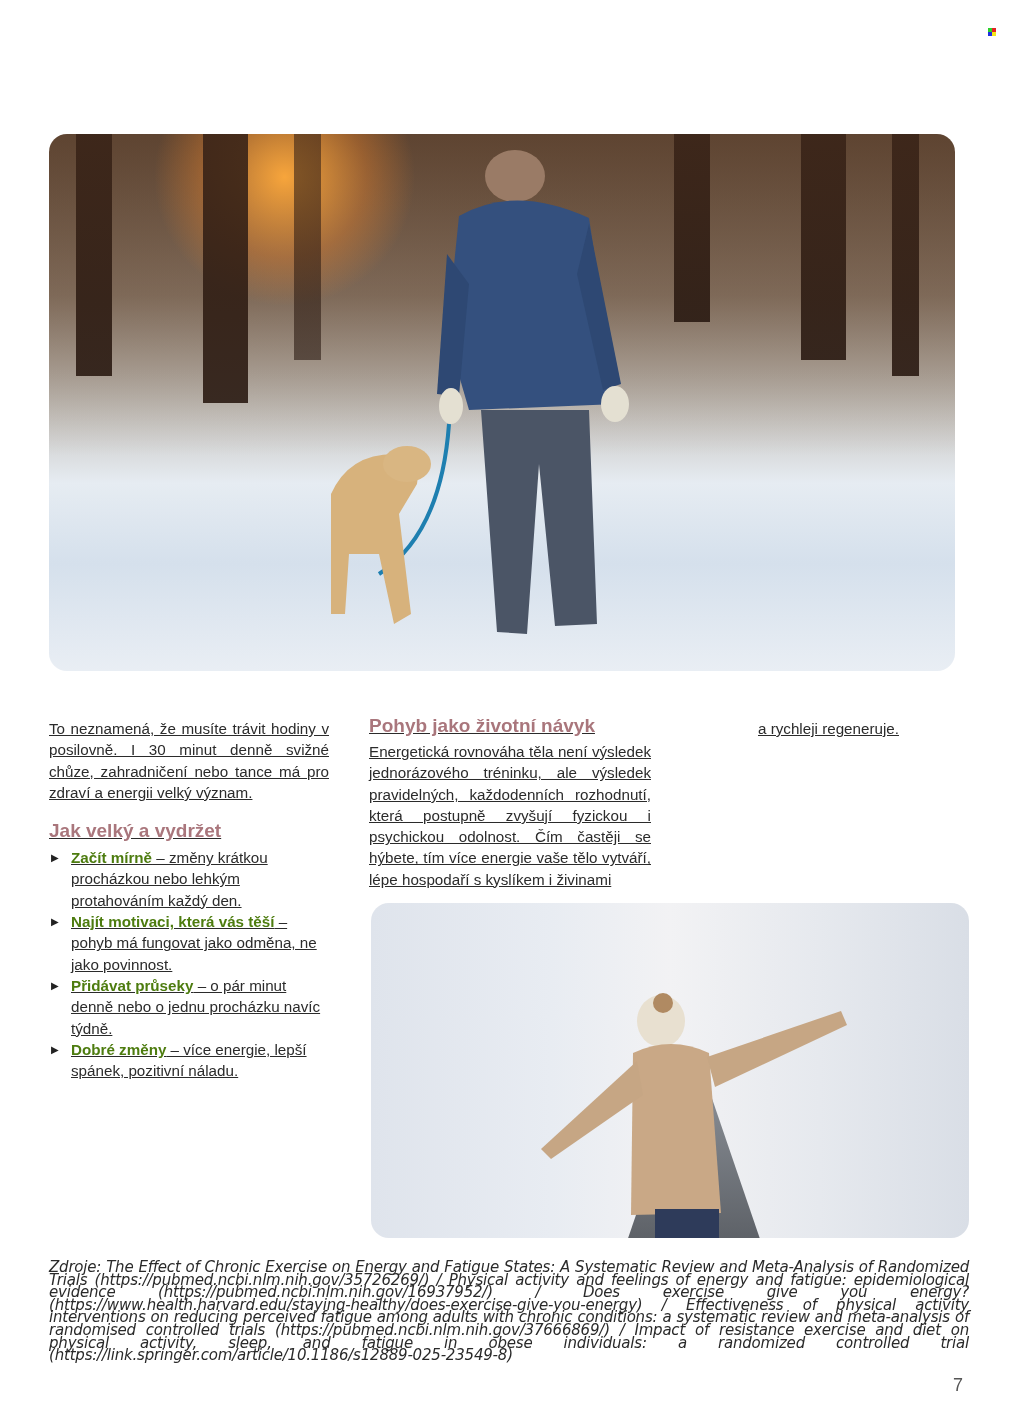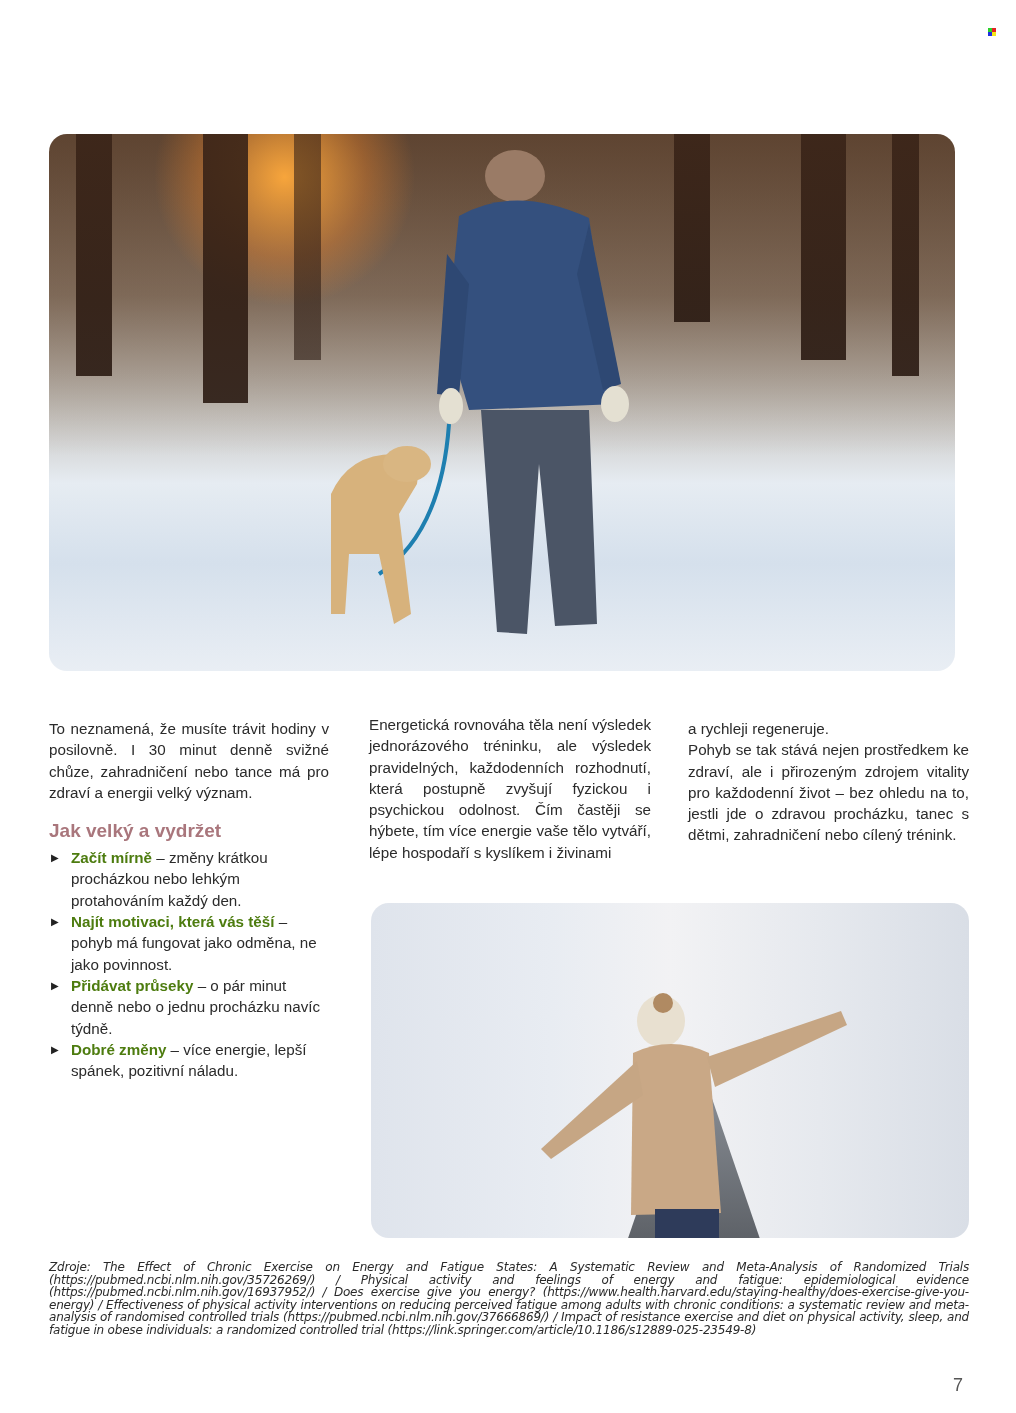--- a/index.html
+++ b/index.html
@@ -20,35 +20,35 @@
   .man { position: absolute; }
   .photo-second { left: 371px; top: 903px; width: 598px; height: 335px;
     background:
       linear-gradient(180deg, rgba(255,255,255,0.0), rgba(255,255,255,0)),
       linear-gradient(90deg, #dfe4ec 0%, #e8ecf2 30%, #f2f2f4 50%, #e6e9ee 75%, #d9dee6 100%);
   }
   .road { position: absolute; left: 43%; bottom: 0; width: 22%; height: 46%;
     background: linear-gradient(180deg, #8a8f96, #5e6268);
     clip-path: polygon(40% 0, 60% 0, 100% 100%, 0 100%); }
 
-  .col { position: absolute; font-size: 15.2px; line-height: 21.3px; color: #2b2b2b; }
+  .col { position: absolute; font-size: 15.2px; line-height: 21.3px; color: #2b2b2b; text-decoration: underline; }
   .col p { text-align: justify; }
   .col-1 { left: 49px; top: 718px; width: 280px; }
   .col-2 { left: 369px; top: 714px; width: 282px; }
   .col-3 { left: 688px; top: 718px; width: 281px; }
 
   h2.section-heading { font-size: 19px; line-height: 24px; font-weight: bold; color: #a9767c; margin: 16px 0 4px 0; }
   .col-2 h2.section-heading { margin-top: 0; margin-bottom: 3px; }
 
   ul.tips { list-style: none; margin: 0; }
   ul.tips li { position: relative; padding-left: 22px; text-align: left; }
   ul.tips li .bullet { position: absolute; left: 2px; top: 0; font-size: 10px; color: #222; }
   ul.tips li b { font-weight: bold; color: #4d7c0f; }
 
-  .sources { position: absolute; left: 49px; top: 1261px; width: 920px; font-family: "DejaVu Sans", sans-serif; font-style: italic; font-size: 12px; line-height: 12.6px; color: #2a2a2a; text-align: justify; letter-spacing: -0.2px; }
+  .sources { position: absolute; left: 49px; top: 1261px; width: 920px; font-family: "DejaVu Sans", sans-serif; font-style: italic; font-size: 15px; line-height: 12.6px; color: #2a2a2a; text-align: justify; letter-spacing: -0.2px; }
   .page-number { position: absolute; left: 953px; top: 1375px; font-size: 18px; color: #555; }
 </style>
 </head>
 <body>
 
 <div class="corner-mark">
   <span style="background:#2bd12b"></span>
   <span style="background:#e52222"></span>
   <span style="background:#1f2fe0"></span>
   <span style="background:#f2e81a"></span>
@@ -80,26 +80,26 @@
   <h2 class="section-heading">Jak velký a vydržet</h2>
   <ul class="tips">
     <li><span class="bullet">▶</span><b>Začít mírně</b><span> – změny krátkou procházkou nebo lehkým protahováním každý den.</span></li>
     <li><span class="bullet">▶</span><b>Najít motivaci, která vás těší</b><span> – pohyb má fungovat jako odměna, ne jako povinnost.</span></li>
     <li><span class="bullet">▶</span><b>Přidávat průseky</b><span> – o pár minut denně nebo o jednu procházku navíc týdně.</span></li>
     <li><span class="bullet">▶</span><b>Dobré změny</b><span> – více energie, lepší spánek, pozitivní náladu.</span></li>
   </ul>
 </div>
 
 <div class="col col-2">
+  <h2 class="section-heading">Pohyb jako životní návyk</h2>
   <p>Energetická rovnováha těla není výsledek jednorázového tréninku, ale výsledek pravidelných, každodenních rozhodnutí, která postupně zvyšují fyzickou i psychickou odolnost. Čím častěji se hýbete, tím více energie vaše tělo vytváří, lépe hospodaří s kyslíkem i živinami</p>
 </div>
 
 <div class="col col-3">
-  <p style="text-align:left">a rychleji regeneruje.</p>
-  <p>Pohyb se tak stává nejen prostředkem ke zdraví, ale i přirozeným zdrojem vitality pro každodenní život – bez ohledu na to, jestli jde o zdravou procházku, tanec s dětmi, zahradničení nebo cílený trénink.</p>
+  <p style="text-align:center">a rychleji regeneruje.</p>
 </div>
 
 <div class="photo photo-second" title="Woman in beige fur coat and knit hat with arms outstretched on a frosty tree-lined path">
   <div class="road"></div>
   <svg width="598" height="335" viewBox="0 0 598 335" style="position:absolute;left:0;top:0;">
     <ellipse cx="290" cy="118" rx="24" ry="26" fill="#e8e0d0"></ellipse>
     <circle cx="292" cy="100" r="10" fill="#b08a62"></circle>
     <path d="M262 150 Q300 132 338 150 L350 310 L260 312 Z" fill="#c9a886"></path>
     <path d="M336 154 L470 108 L476 122 L344 184 Z" fill="#c6a684"></path>
     <path d="M266 158 L170 246 L180 256 L272 192 Z" fill="#c6a684"></path>

